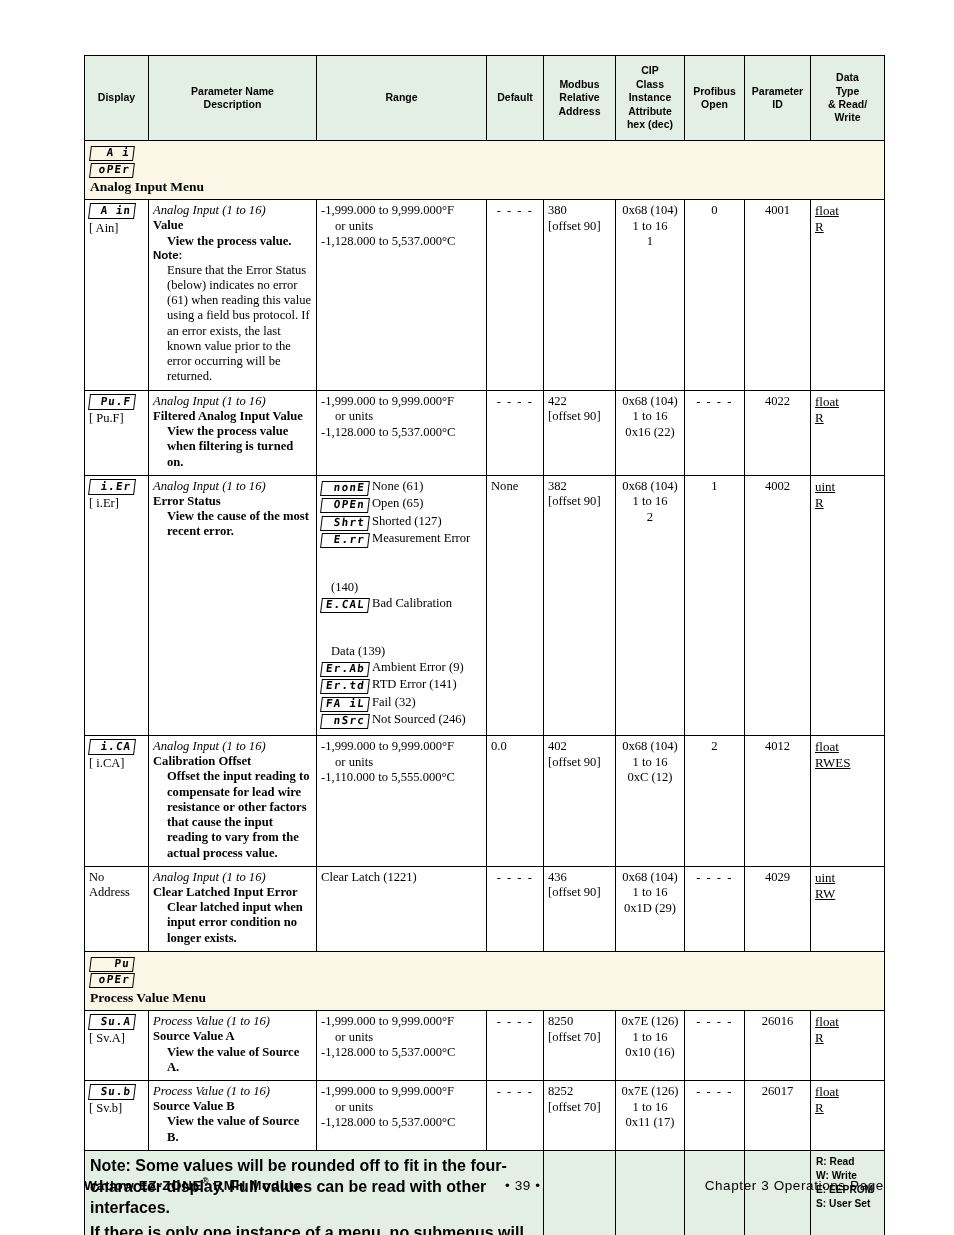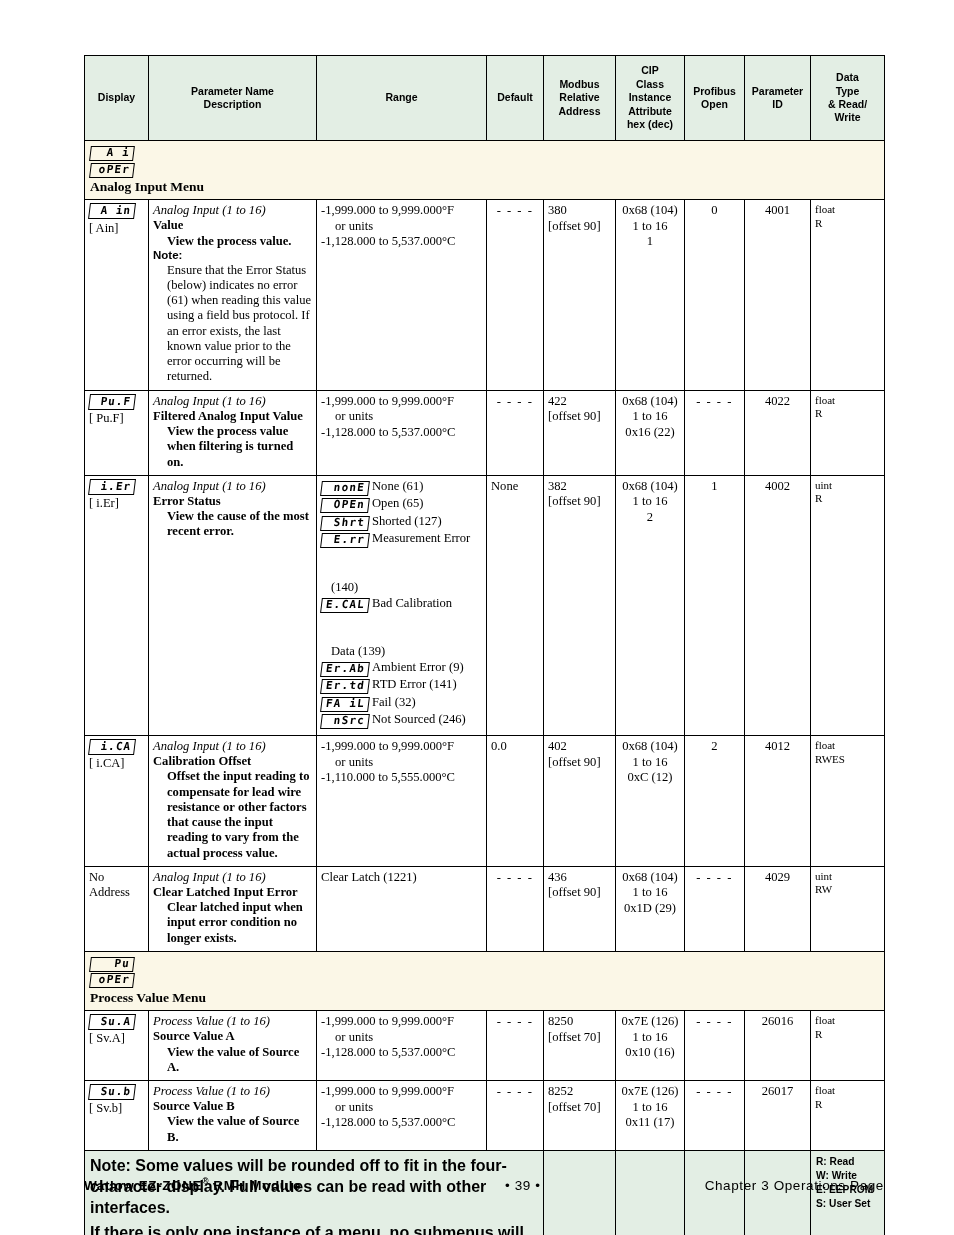--- a/index.html
+++ b/index.html
@@ -158,21 +158,21 @@
   .enum-row .lcd { margin-right: 3px; vertical-align: -1px; margin-bottom: 0; }
   .enum-cont { display: block; padding-left: 10px; margin-top: 32px; }
 
   
   td.col-default { font-size: 12.6px; line-height: 1.24; text-align: center; }
   td.col-default.left { text-align: left; }
   td.col-modbus  { font-size: 12.6px; line-height: 1.24; }
   td.col-cip     { font-size: 12.6px; line-height: 1.24; text-align: center; }
   td.col-profi   { font-size: 12.6px; line-height: 1.24; text-align: center; }
   td.col-pid     { font-size: 12.6px; line-height: 1.24; text-align: center; }
-  td.col-dtype   { font-size: 11px; line-height: 1.24; }
+  td.col-dtype   { font-size: 13px; line-height: 1.24; text-decoration: underline; }
   .sub { display: block; }
   .dash { letter-spacing: 1.5px; }
 
   
   .noterow td {
     background: #e3eee4;
     font-family: "Liberation Sans", sans-serif;
     font-weight: bold;
     font-size: 16px;
     line-height: 1.32;

